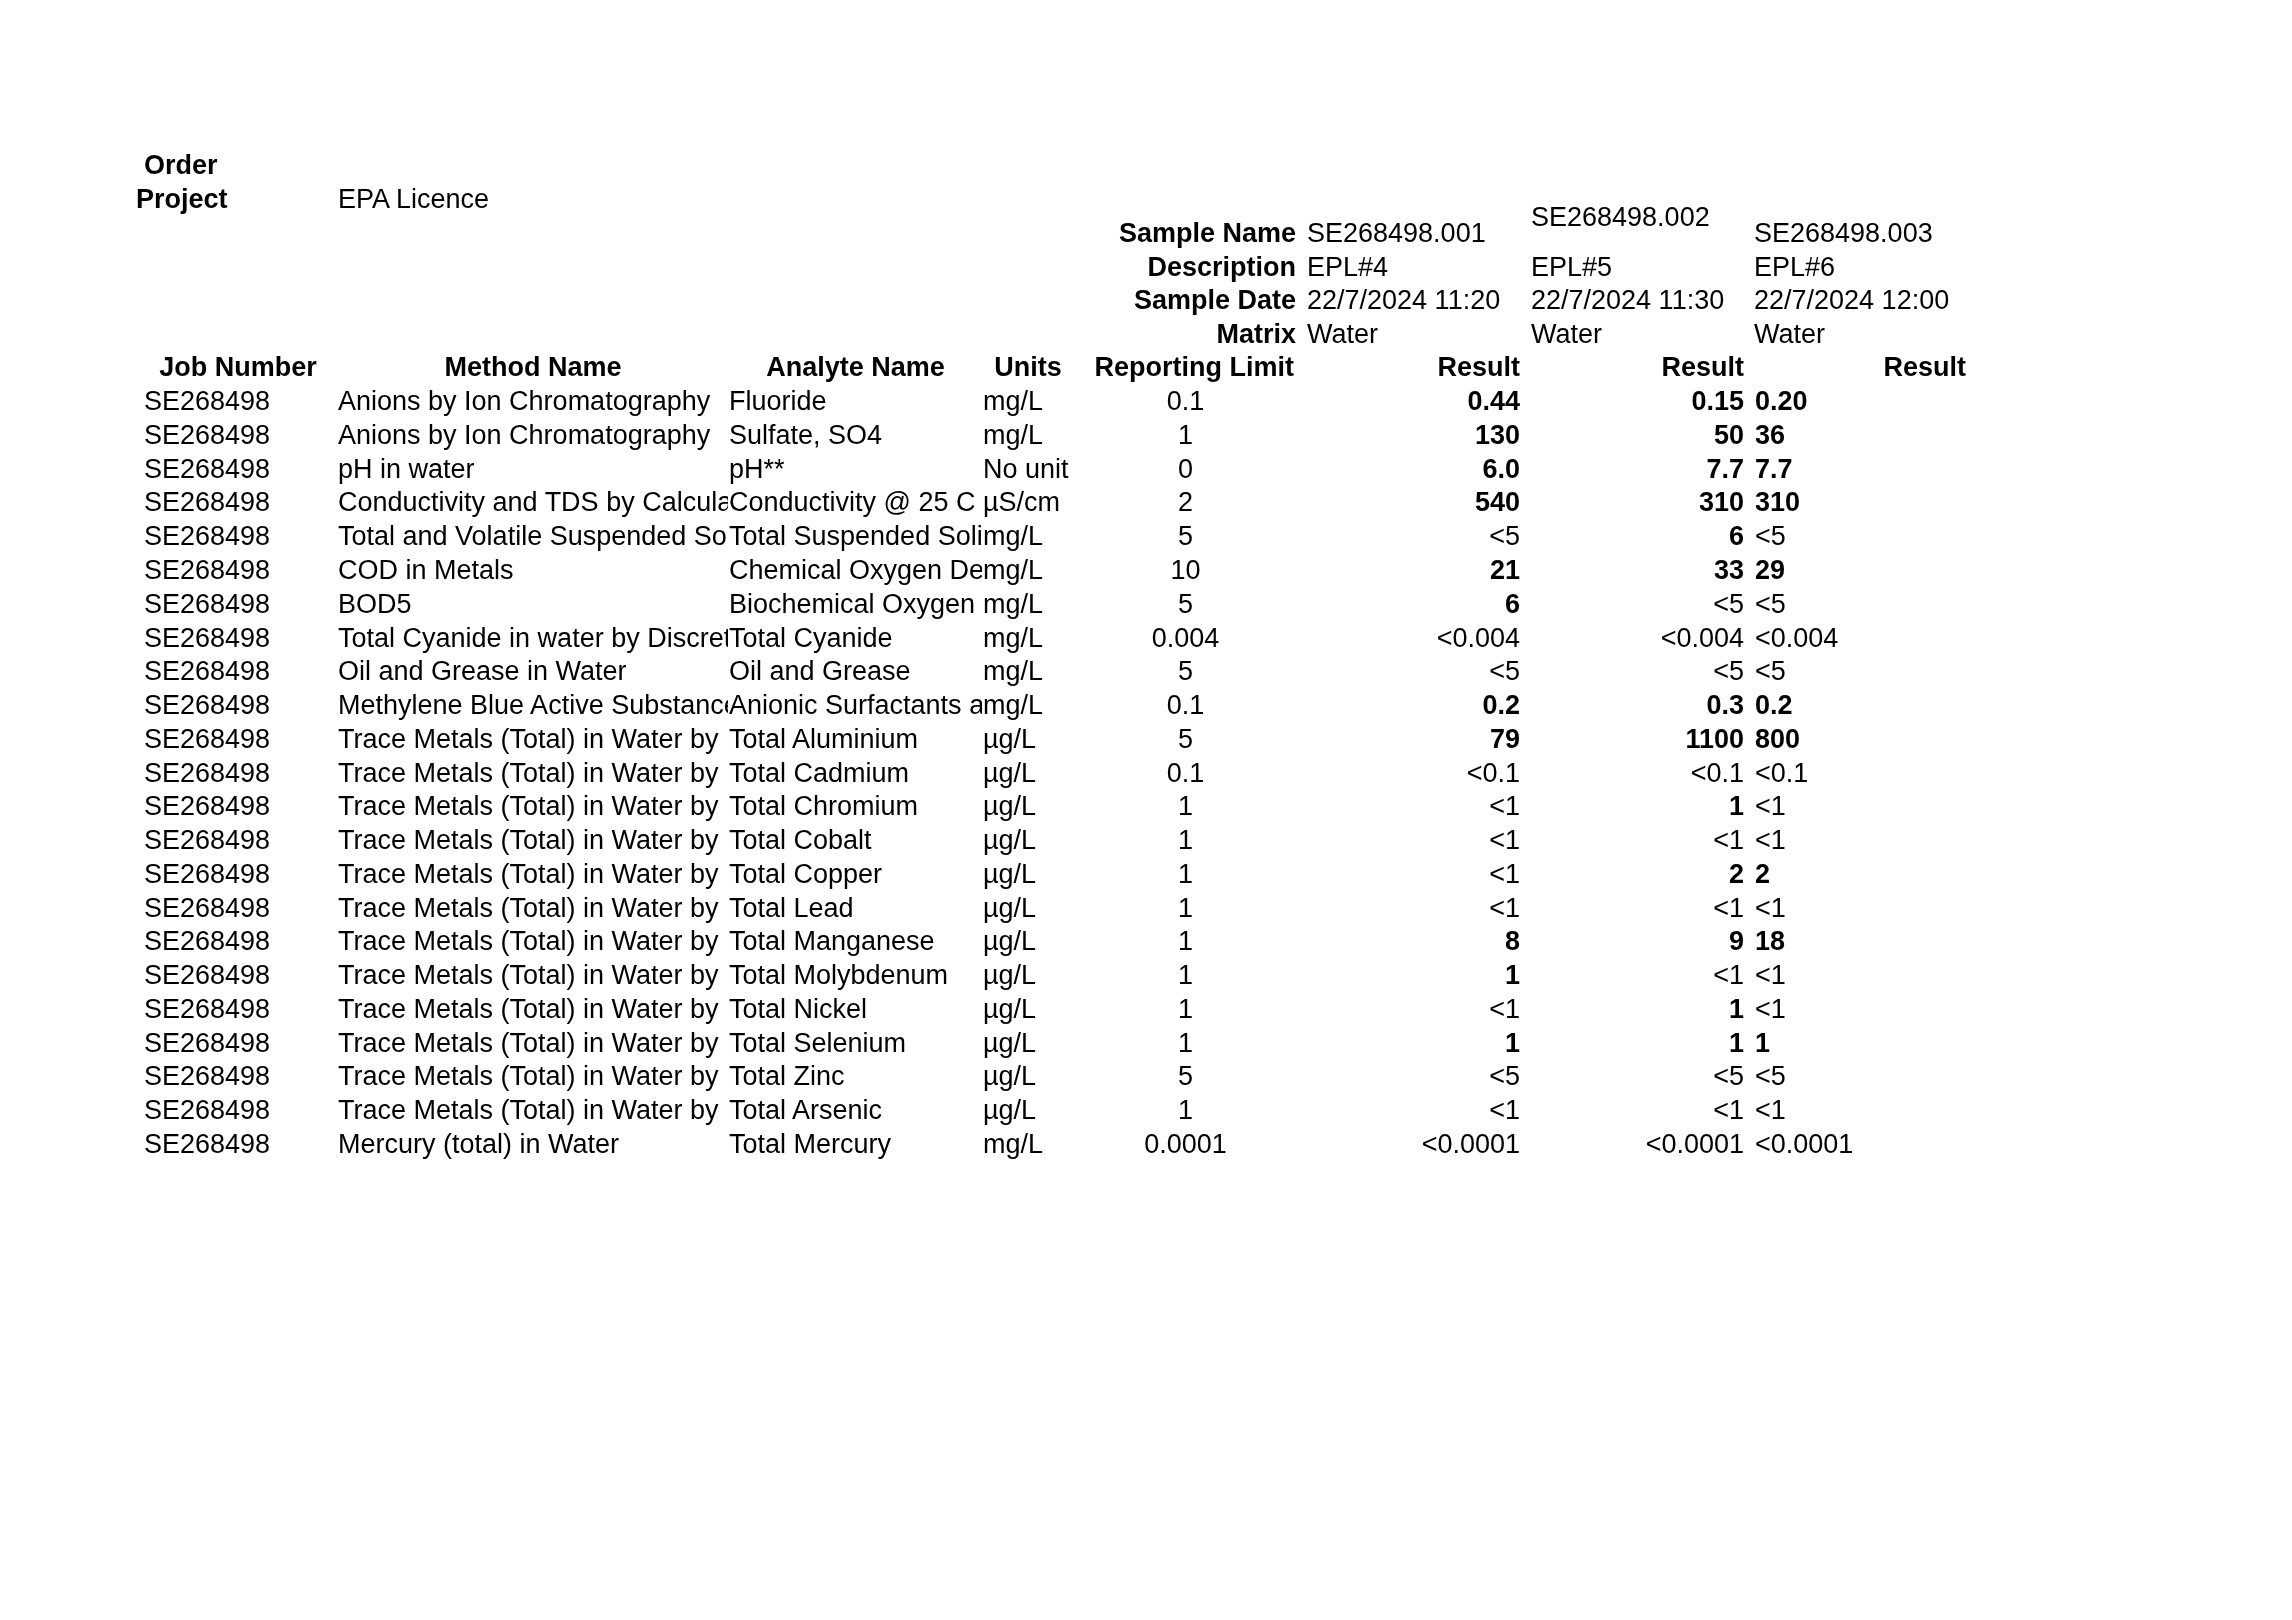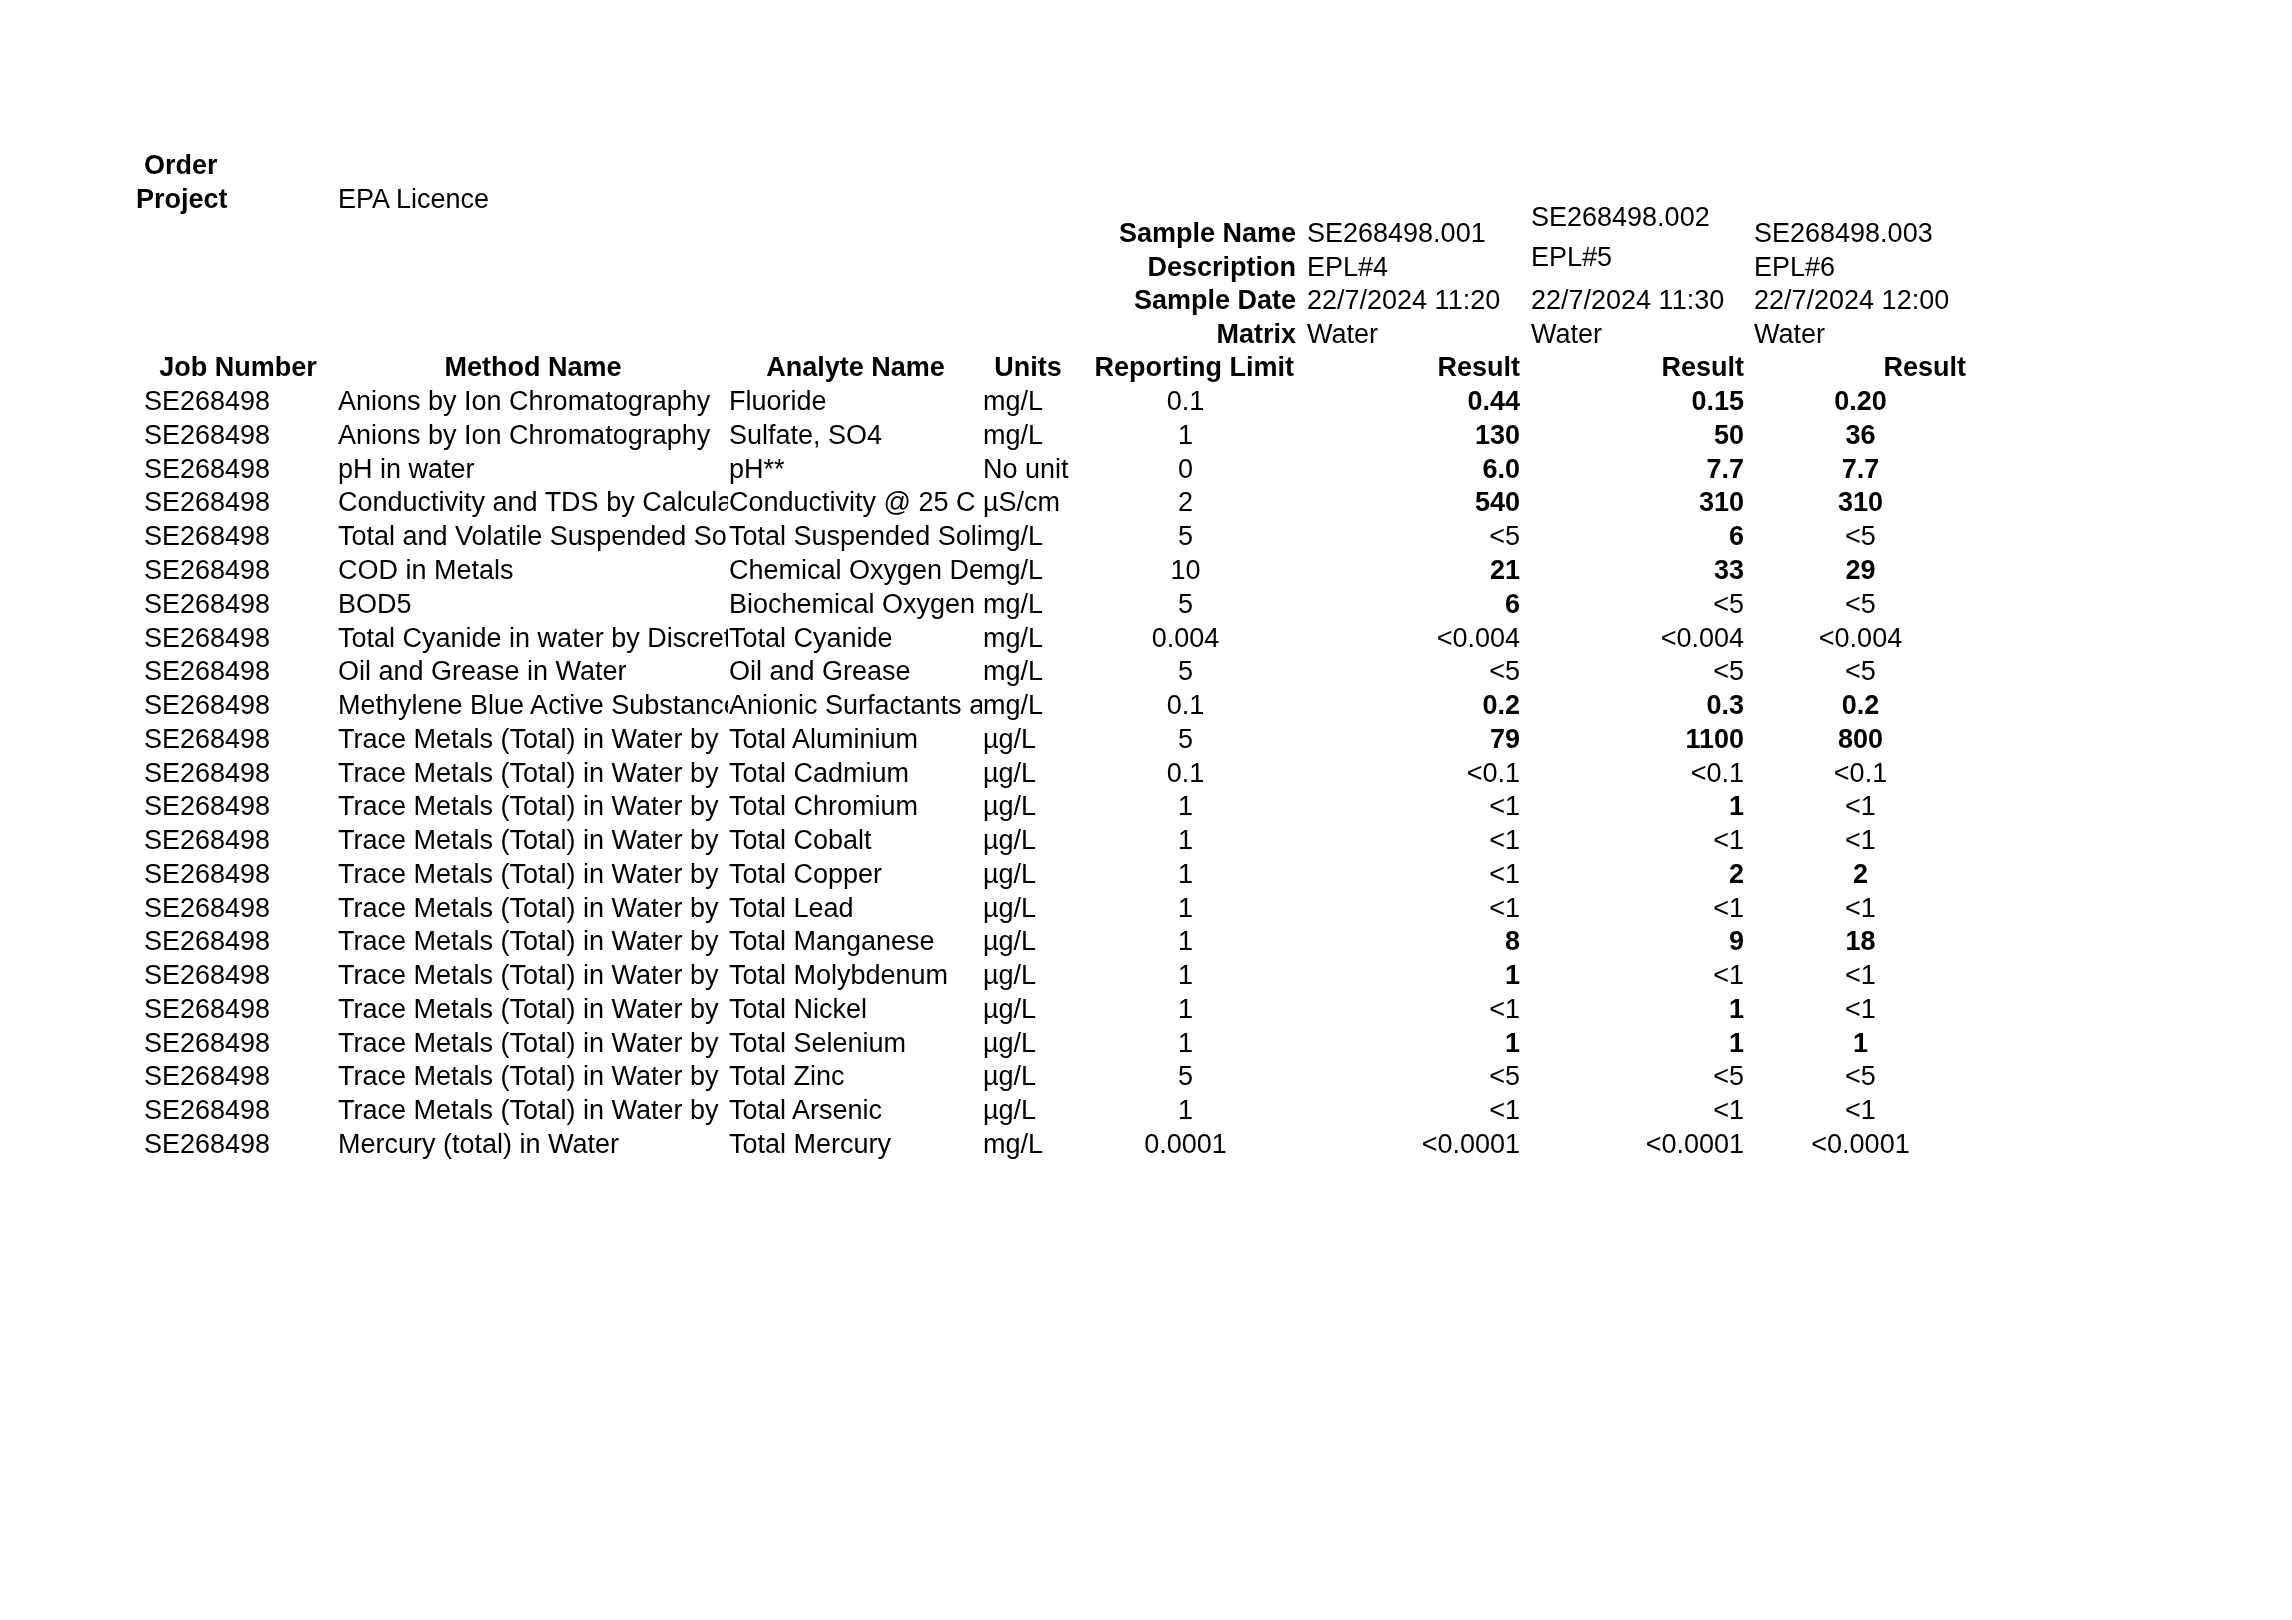--- a/index.html
+++ b/index.html
@@ -13,21 +13,21 @@
   #rows { position:absolute; left:0; top:0; }
   .row { position:absolute; left:0; height:34px; width:2293px; }
   .row > span { position:absolute; top:0; white-space:nowrap; line-height:34px; }
   .col-job { left:144px; width:188px; }
   .col-method { left:338px; width:390px; overflow:hidden; }
   .col-analyte { left:729px; width:253px; overflow:hidden; }
   .col-units { left:983px; width:90px; overflow:hidden; }
   .col-rl { left:1075px; width:221px; text-align:center; }
   .col-r1 { left:1308px; width:212px; text-align:right; }
   .col-r2 { left:1531px; width:213px; text-align:right; }
-  .col-r3 { left:1755px; width:211px; text-align:center; }
+  .col-r3 { left:1755px; width:211px; text-align:left; }
 </style>
 </head>
 <body>
 
 <div id="header-block">
   <span class="abs b" style="left:144px; top:148px;">Order</span>
   <span class="abs" style="left:338px; top:148px;"></span>
   <span class="abs b" style="left:136px; top:182px;text-align:right;">Project</span>
   <span class="abs" style="left:338px; top:182px;">EPA Licence</span>
 
@@ -35,21 +35,21 @@
   <span class="abs b r" style="left:985px; width:311px; top:250px;">Description</span>
   <span class="abs b r" style="left:985px; width:311px; top:283px;">Sample Date</span>
   <span class="abs b r" style="left:985px; width:311px; top:317px;">Matrix</span>
 
   <span class="abs" style="left:1307px; top:216px;">SE268498.001</span>
   <span class="abs" style="left:1307px; top:250px;">EPL#4</span>
   <span class="abs" style="left:1307px; top:283px;">22/7/2024 11:20</span>
   <span class="abs" style="left:1307px; top:317px;">Water</span>
 
   <span class="abs" style="left:1531px; top:200px;">SE268498.002</span>
-  <span class="abs" style="left:1531px; top:240px;">EPL#5</span>
+  <span class="abs" style="left:1531px; top:250px;">EPL#5</span>
   <span class="abs" style="left:1531px; top:283px;">22/7/2024 11:30</span>
   <span class="abs" style="left:1531px; top:317px;">Water</span>
 
   <span class="abs" style="left:1754px; top:216px;">SE268498.003</span>
   <span class="abs" style="left:1754px; top:250px;">EPL#6</span>
   <span class="abs" style="left:1754px; top:283px;">22/7/2024 12:00</span>
   <span class="abs" style="left:1754px; top:317px;">Water</span>
 
   <span class="abs b c" style="left:144px; width:188px; top:350px;">Job Number</span>
   <span class="abs b c" style="left:338px; width:390px; top:350px;">Method Name</span>

